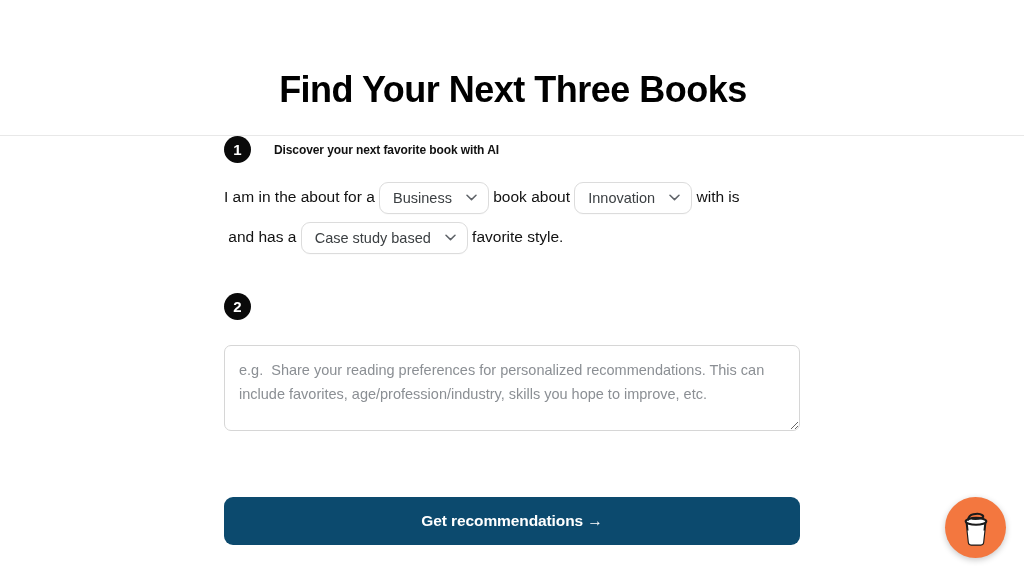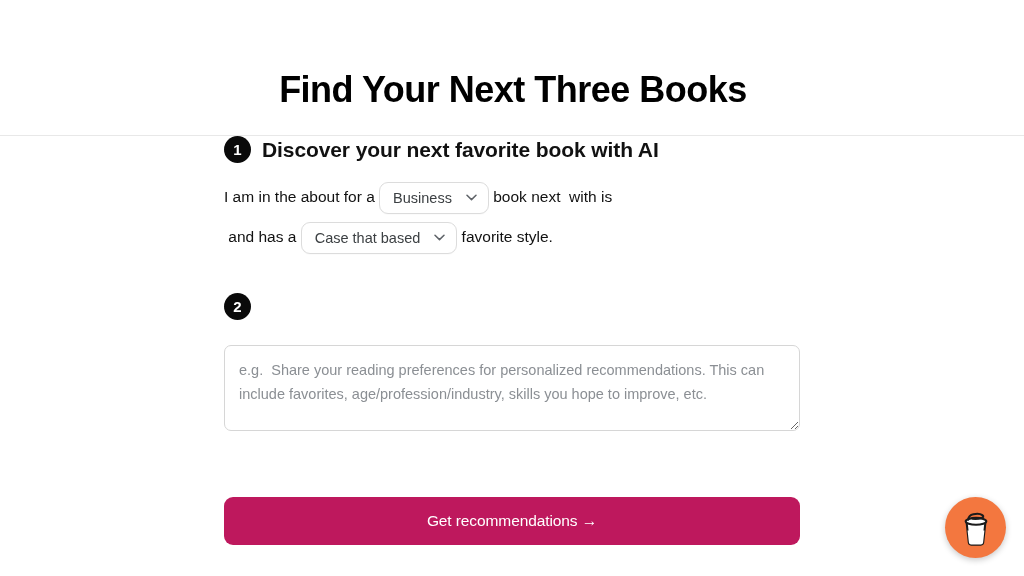--- a/index.html
+++ b/index.html
@@ -69,24 +69,25 @@
     color: #ffffff;
     font-size: 15px;
     font-weight: bold;
     display: flex;
     align-items: center;
     justify-content: center;
     flex: none;
     line-height: 1;
   }
   .step-title {
-    font-size: 21px;
+    font-size: 12px;
     font-weight: bold;
     color: #111111;
     letter-spacing: -0.1px;
+    margin-left: 12px;
   }
 
   
   .sentence {
     margin-top: 14px;
     font-size: 15.5px;
     color: #111111;
     line-height: 40px;
   }
   .sentence .txt {
@@ -143,25 +144,25 @@
   }
 
   
   .submit-btn {
     display: block;
     margin-top: 66px;
     width: 576px;
     height: 48px;
     border: none;
     border-radius: 9px;
-    background: #be185d;
+    background: #0c4a6e;
     color: #ffffff;
     font-family: "Liberation Sans", sans-serif;
     font-size: 15.5px;
-    font-weight: normal;
+    font-weight: bold;
     cursor: pointer;
     letter-spacing: -0.1px;
   }
 
   
   .coffee-fab {
     position: absolute;
     right: 18px;
     bottom: 18px;
     width: 61px;
@@ -196,24 +197,31 @@
       </div>
 
       <div class="sentence">
         <span class="txt">I am in the about for a </span><button class="pill">
           <span class="pill-label">Business</span>
           <span class="chev">
             <svg width="11" height="7" viewBox="0 0 11 7">
                 <path d="M1 1.2 L5.5 5.6 L10 1.2" fill="none" stroke="#5f6368" stroke-width="1.5" stroke-linecap="round" stroke-linejoin="round"></path>
               </svg>
           </span>
-        </button><span class="txt"> book next </span><span class="txt"> with is</span>
+        </button><span class="txt"> book about </span><button class="pill">
+          <span class="pill-label">Innovation</span>
+          <span class="chev">
+            <svg width="11" height="7" viewBox="0 0 11 7">
+                <path d="M1 1.2 L5.5 5.6 L10 1.2" fill="none" stroke="#5f6368" stroke-width="1.5" stroke-linecap="round" stroke-linejoin="round"></path>
+              </svg>
+          </span>
+        </button><span class="txt"> with is</span>
         <br>
         <span class="txt"> and has a </span><button class="pill">
-          <span class="pill-label">Case that based</span>
+          <span class="pill-label">Case study based</span>
           <span class="chev">
             <svg width="11" height="7" viewBox="0 0 11 7">
                 <path d="M1 1.2 L5.5 5.6 L10 1.2" fill="none" stroke="#5f6368" stroke-width="1.5" stroke-linecap="round" stroke-linejoin="round"></path>
               </svg>
           </span>
         </button><span class="txt"> favorite style.</span>
       </div>
     </div>
 
     <div class="step step2">

